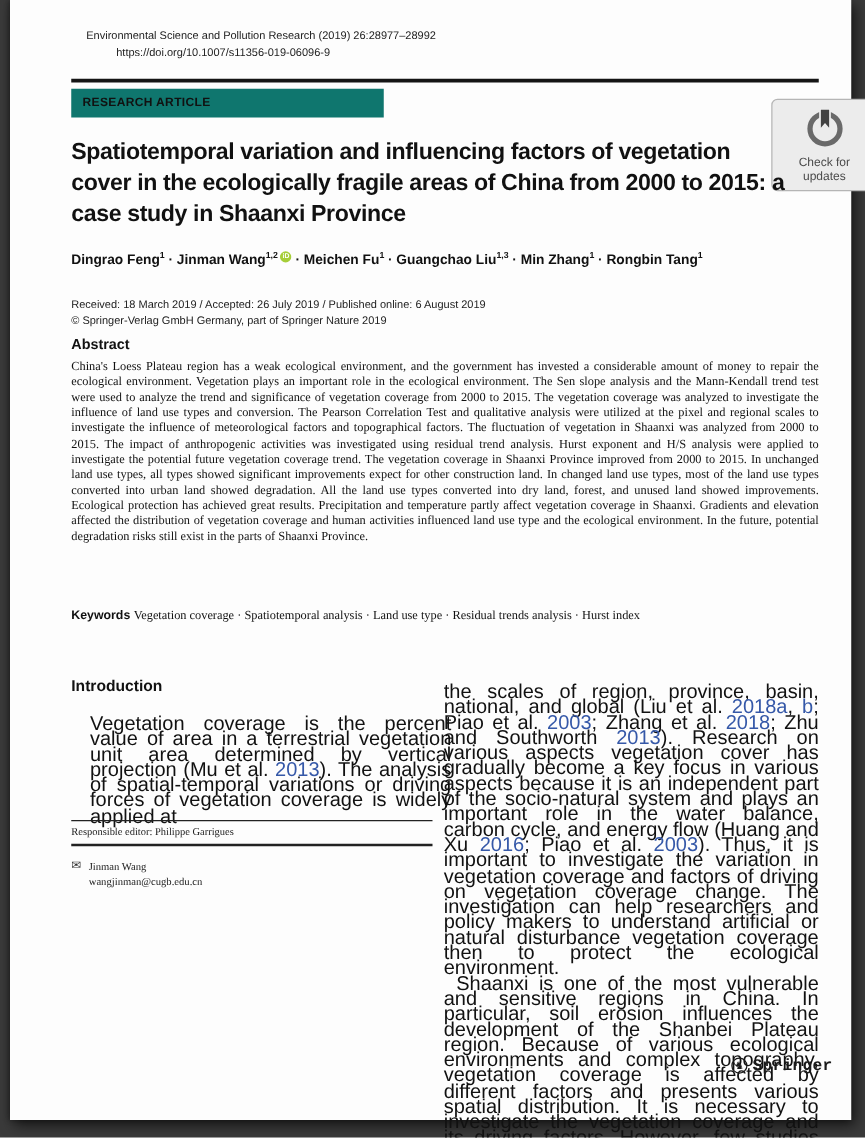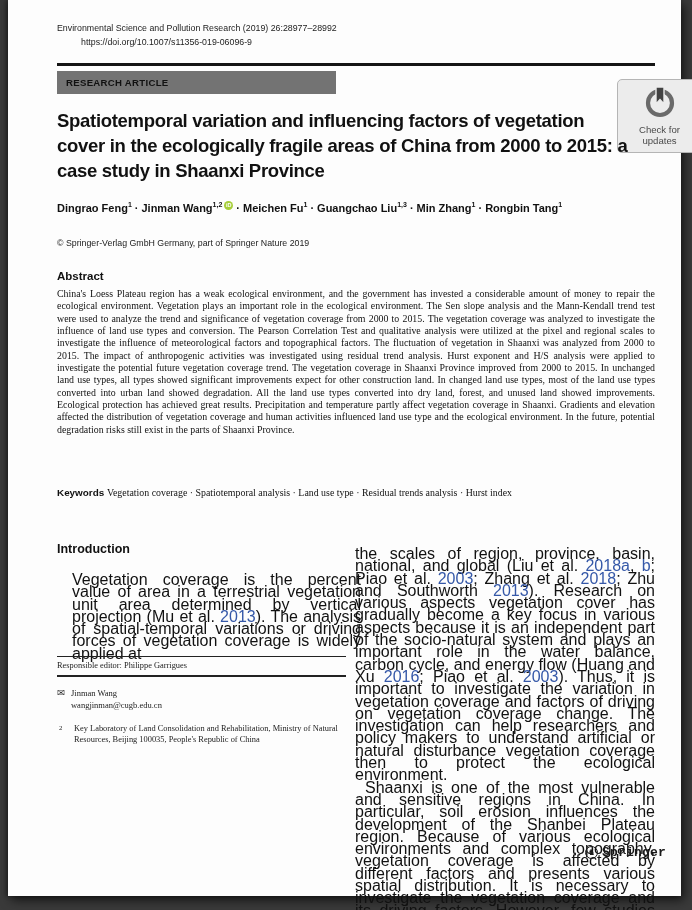--- a/index.html
+++ b/index.html
@@ -17,21 +17,21 @@
   }
   .content { position:absolute; left:49px; top:0; width:598px; height:896px; }
   .abs { position:absolute; }
 
   .journal-line { font-size:8.8px; color:#222; line-height:13.5px; }
   .doi-line { font-size:8.8px; color:#222; line-height:13.5px;margin-left:24px; }
 
   .rule-top { height:3px; background:#151515; width:598px; }
 
   .article-type-badge {
-    width:279px; height:23px; background:#737373;
+    width:250px; height:23px; background:#0f766e;
     font-size:9.6px; font-weight:bold; color:#111;
     line-height:23px; padding-left:9px; letter-spacing:.3px;
   }
 
   .check-badge {
     left:560px; top:79px; width:85px; height:74px;
     background:#ececec; border:1px solid #b5b5b5; border-radius:5px;
     text-align:center; padding-top:5px;
   }
   .check-badge .txt { font-size:9.6px; color:#4a4a4a; line-height:10.5px; margin-top:2px; }
@@ -101,21 +101,21 @@
     display:inline-block;
   }
   .springer-word { font-family:Liberation Mono, monospace; font-size:13px; font-weight:600; color:#1a1a1a; letter-spacing:.2px; }
 </style>
 </head>
 <body>
 
 <div class="page">
   <div class="content">
 
-    <div class="abs" style="top:22px; left:0;">
+    <div class="abs" style="top:22px; left:12px;">
       <div class="journal-line">Environmental Science and Pollution Research (2019) 26:28977–28992</div>
       <div class="doi-line">https://doi.org/10.1007/s11356-019-06096-9</div>
     </div>
 
     <div class="abs rule-top" style="top:63px; left:0;"></div>
 
     <div class="abs article-type-badge" style="top:71px; left:0;">RESEARCH ARTICLE</div>
 
     <div class="abs check-badge">
       <span>
@@ -126,20 +126,21 @@
       </span>
       <div class="txt">Check for</div>
       <div class="txt" style="margin-top:0;">updates</div>
     </div>
 
     <h1 class="abs paper-title">Spatiotemporal variation and influencing factors of vegetation cover in the ecologically fragile areas of China from 2000 to 2015: a case study in Shaanxi Province</h1>
 
     <div class="abs author-list" id="author-list"><span><span>Dingrao Feng</span><sup>1</sup></span><span class="author-sep">·</span><span><span>Jinman Wang</span><sup>1,2</sup><span class="orcid-badge">iD</span></span><span class="author-sep">·</span><span><span>Meichen Fu</span><sup>1</sup></span><span class="author-sep">·</span><span><span>Guangchao Liu</span><sup>1,3</sup></span><span class="author-sep">·</span><span><span>Min Zhang</span><sup>1</sup></span><span class="author-sep">·</span><span><span>Rongbin Tang</span><sup>1</sup></span></div>
 
     <div class="abs dates-block">
+      <div>Received: 18 March 2019 / Accepted: 26 July 2019 / Published online: 6 August 2019</div>
       <div>© Springer-Verlag GmbH Germany, part of Springer Nature 2019</div>
     </div>
 
     <div class="abs abstract-heading">Abstract</div>
     <div class="abs abstract-text">China's Loess Plateau region has a weak ecological environment, and the government has invested a considerable amount of money to repair the ecological environment. Vegetation plays an important role in the ecological environment. The Sen slope analysis and the Mann-Kendall trend test were used to analyze the trend and significance of vegetation coverage from 2000 to 2015. The vegetation coverage was analyzed to investigate the influence of land use types and conversion. The Pearson Correlation Test and qualitative analysis were utilized at the pixel and regional scales to investigate the influence of meteorological factors and topographical factors. The fluctuation of vegetation in Shaanxi was analyzed from 2000 to 2015. The impact of anthropogenic activities was investigated using residual trend analysis. Hurst exponent and H/S analysis were applied to investigate the potential future vegetation coverage trend. The vegetation coverage in Shaanxi Province improved from 2000 to 2015. In unchanged land use types, all types showed significant improvements expect for other construction land. In changed land use types, most of the land use types converted into urban land showed degradation. All the land use types converted into dry land, forest, and unused land showed improvements. Ecological protection has achieved great results. Precipitation and temperature partly affect vegetation coverage in Shaanxi. Gradients and elevation affected the distribution of vegetation coverage and human activities influenced land use type and the ecological environment. In the future, potential degradation risks still exist in the parts of Shaanxi Province.</div>
 
     <div class="abs keywords-line">
       <span class="keywords-label">Keywords</span>
       <span class="keywords-text">Vegetation coverage · Spatiotemporal analysis · Land use type · Residual trends analysis · Hurst index</span>
     </div>
@@ -155,21 +156,20 @@
 
       <div class="corresponding">
         <span class="envelope">✉</span>
         <span>
           <span>Jinman Wang</span><br>
           <span class="cite" style="color:#222;">wangjinman@cugb.edu.cn</span>
         </span>
       </div>
 
       <div class="affiliations" id="affiliations">
-          <div class="affil-item"><span class="affil-num">2</span><span>Key Laboratory of Land Consolidation and Rehabilitation, Ministry of Natural Resources, Beijing 100035, People's Republic of China</span></div>
         </div>
     </div>
 
     <div class="abs body-serif right-column">
       <div class="p1"><span>the scales of region, province, basin, national, and global (Liu et al. </span><span class="cite">2018a</span><span>, </span><span class="cite">b</span><span>; Piao et al. </span><span class="cite">2003</span><span>; Zhang et al. </span><span class="cite">2018</span><span>; Zhu and Southworth </span><span class="cite">2013</span><span>). Research on various aspects vegetation cover has gradually become a key focus in various aspects because it is an independent part of the socio-natural system and plays an important role in the water balance, carbon cycle, and energy flow (Huang and Xu </span><span class="cite">2016</span><span>; Piao et al. </span><span class="cite">2003</span><span>). Thus, it is important to investigate the variation in vegetation coverage and factors of driving on vegetation coverage change. The investigation can help researchers and policy makers to understand artificial or natural disturbance vegetation coverage then to protect the ecological environment.</span></div>
       <div class="p2">Shaanxi is one of the most vulnerable and sensitive regions in China. In particular, soil erosion influences the development of the Shanbei Plateau region. Because of various ecological environments and complex topography, vegetation coverage is affected by different factors and presents various spatial distribution. It is necessary to investigate the vegetation coverage and its driving factors. However, few studies have</div>
     </div>
 
     <div class="abs springer-footer">
       <span class="springer-glyph">♞</span>

